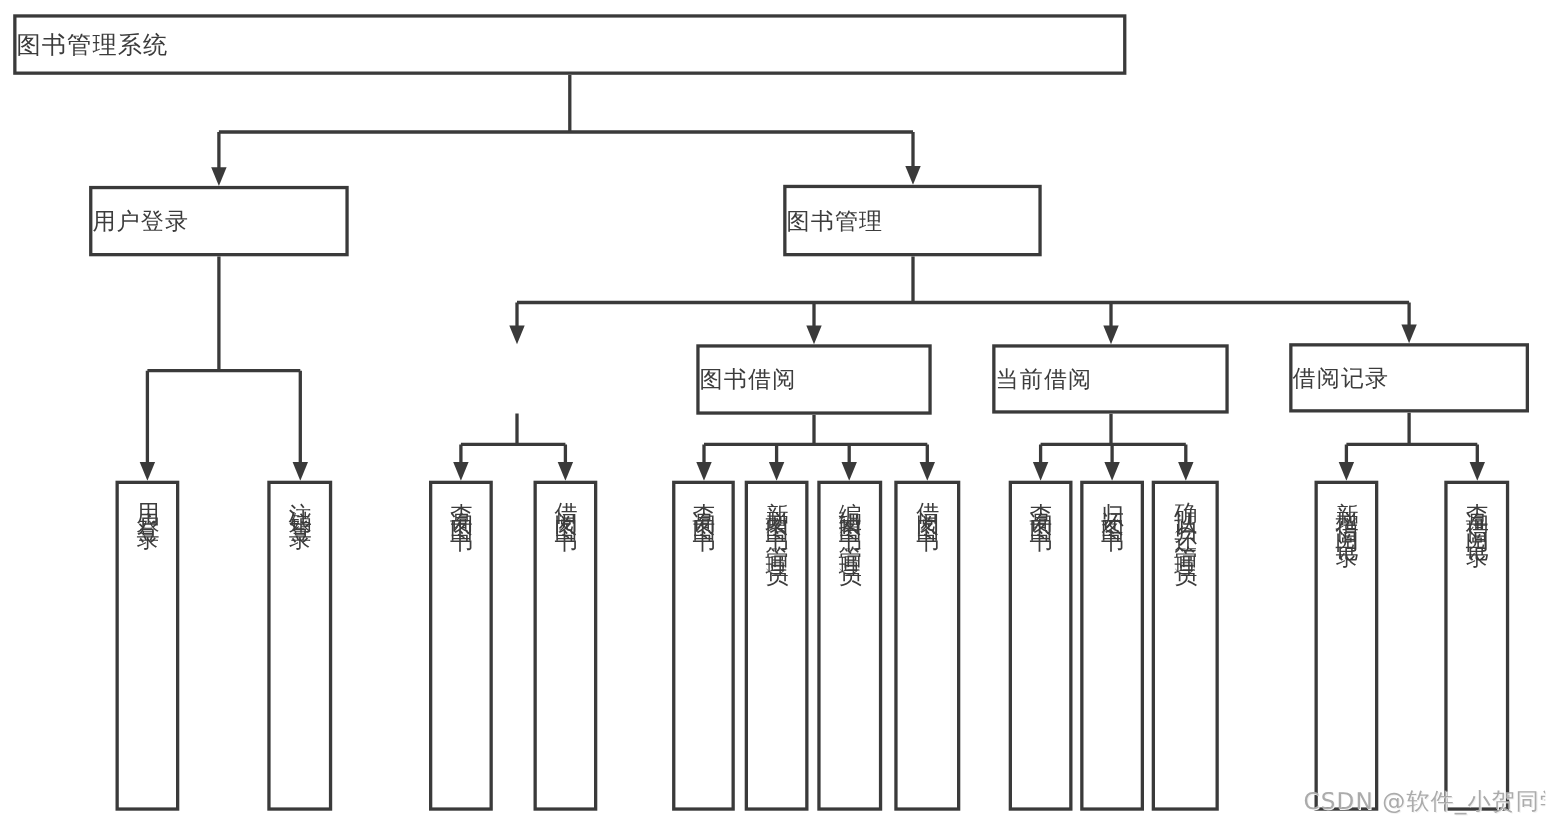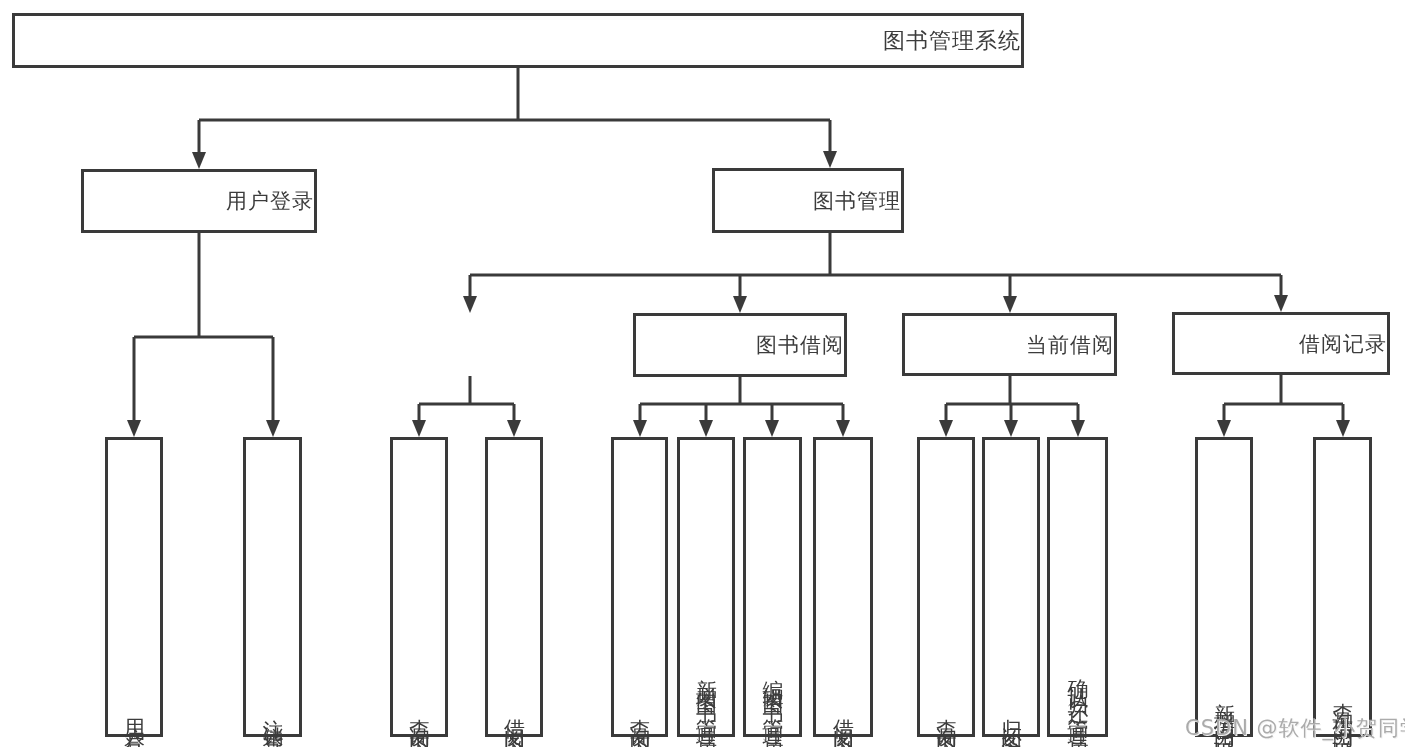--- a/index.html
+++ b/index.html
@@ -22,40 +22,40 @@
     width: 1405px;
     height: 747px;
   }
   .node {
     position: absolute;
     box-sizing: border-box;
     border: 3px solid #3a3a3a;
     background: #ffffff;
     display: flex;
     align-items: center;
-    justify-content: flex-end;
+    justify-content: flex-start;
     color: #3c3c3c;
     font-family: Liberation Serif, serif;
   }
   .node-h {
     font-size: 21px;
     letter-spacing: 1px;
     white-space: nowrap;
   }
   .node-v {
     writing-mode: vertical-lr;
     text-orientation: mixed;
     font-size: 21px;
     letter-spacing: 8px;
     line-height: 1;
     white-space: nowrap;
   }
   #root-box     { left: 12px;   top: 13px;  width: 1012px; height: 55px; font-size: 22px; }
   #n-login      { left: 81px;   top: 169px; width: 236px;  height: 64px; }
-  #n-mgmt       { left: 712px;  top: 168px; width: 192px;  height: 65px; }
+  #n-mgmt       { left: 712px;  top: 168px; width: 235px;  height: 65px; }
   #n-recommend  { left: 362px;  top: 313px; width: 215px;  height: 63px; }
   #n-borrow     { left: 633px;  top: 313px; width: 214px;  height: 64px; }
   #n-current    { left: 902px;  top: 313px; width: 215px;  height: 63px; }
   #n-records    { left: 1172px; top: 312px; width: 218px;  height: 63px; }
   .leaf { top: 437px; height: 300px; width: 58px; }
   #lf-login   { left: 105px; }
   #lf-logout  { left: 243px; width: 59px; }
   #lf-rq      { left: 390px; }
   #lf-rb      { left: 485px; }
   #lf-bq      { left: 611px; width: 57px; }

